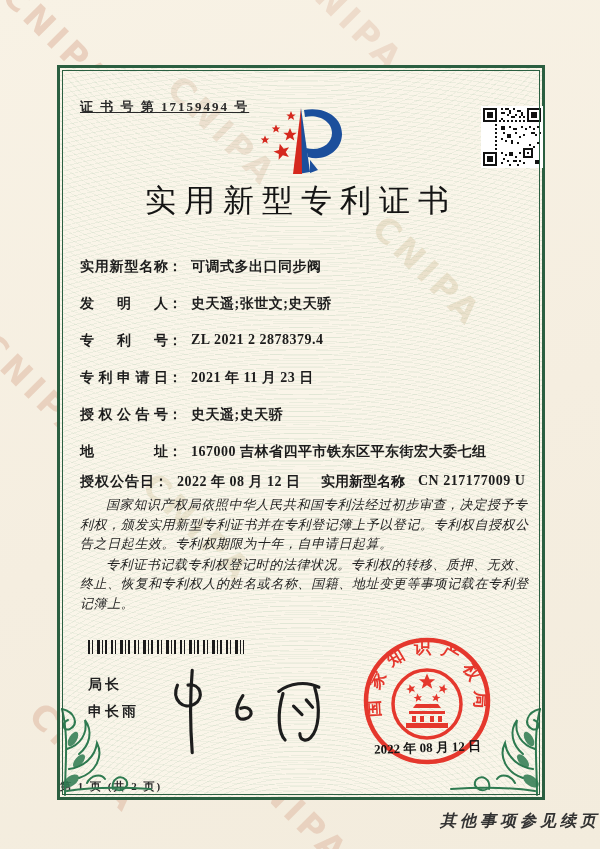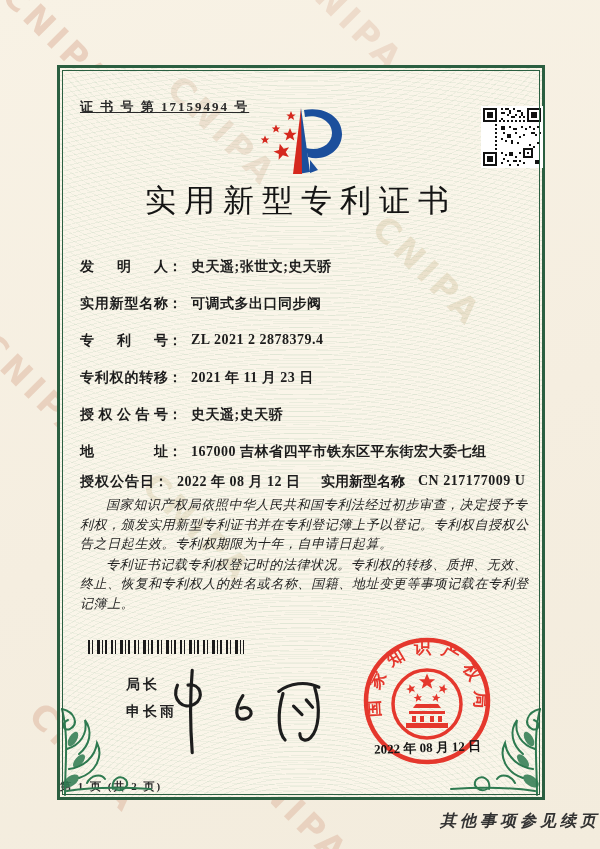--- a/index.html
+++ b/index.html
@@ -43,21 +43,21 @@
     font-size:13px;line-height:19.5px;letter-spacing:.6px;color:#1e1e1e;
     font-style:italic;font-weight:500;}
   .body-text p{margin:0 0 1px;text-indent:2em;}
   .barcode{position:absolute;left:28px;top:572px;width:156px;height:14px;
     background-image:repeating-linear-gradient(90deg,
       #1b1b1b 0 2px,transparent 2px 4px,
       #1b1b1b 4px 5px,transparent 5px 9px,
       #1b1b1b 9px 12px,transparent 12px 14px,
       #1b1b1b 14px 15px,transparent 15px 17px,
       #1b1b1b 17px 19px,transparent 19px 23px);}
-  .signer{position:absolute;left:28px;top:608px;font-size:14px;font-weight:700;color:#222;letter-spacing:3px;margin-left:38px;}
+  .signer{position:absolute;left:28px;top:608px;font-size:14px;font-weight:700;color:#222;letter-spacing:3px;}
   .signer div{margin-bottom:9px;}
   .signature{position:absolute;left:100px;top:596px;width:170px;height:95px;}
   .seal{position:absolute;left:300px;top:566px;width:134px;height:134px;opacity:.92;}
   .seal-date{position:absolute;left:314px;top:671px;font-size:13px;font-weight:600;color:#151515;
     letter-spacing:0;white-space:nowrap;transform:rotate(-2deg);z-index:3;}
   .flourish{position:absolute;bottom:-2px;width:96px;height:100px;z-index:4;}
   .flourish.bl{left:-3px;}
   .flourish.br{right:-3px;transform:scaleX(-1);}
   .page-info{position:absolute;left:0;top:711px;width:100%;text-align:left;
     font-size:11px;color:#2a2a2a;letter-spacing:2px;font-weight:600;}
@@ -185,30 +185,30 @@
             <rect x="13" y="28" width="1" height="1"></rect>
             <rect x="17" y="28" width="1" height="1"></rect>
             <rect x="20" y="27" width="1" height="1"></rect>
         </g>
       </svg>
 
       <div class="title">实用新型专利证书</div>
 
       <div class="rows">
         <div class="row">
+          <span class="lbl">实用新型名称</span><span class="colon">：</span><span class="val">可调式多出口同步阀</span>
+        </div>
+        <div class="row">
           <span class="lbl">发明人</span><span class="colon">：</span><span class="val">史天遥;张世文;史天骄</span>
         </div>
         <div class="row">
-          <span class="lbl">实用新型名称</span><span class="colon">：</span><span class="val">可调式多出口同步阀</span>
-        </div>
-        <div class="row">
           <span class="lbl">专利号</span><span class="colon">：</span><span class="val">ZL 2021 2 2878379.4</span>
         </div>
         <div class="row">
-          <span class="lbl">专利权的转移</span><span class="colon">：</span><span class="val">2021 年 11 月 23 日</span>
+          <span class="lbl">专利申请日</span><span class="colon">：</span><span class="val">2021 年 11 月 23 日</span>
         </div>
         <div class="row">
           <span class="lbl">授权公告号</span><span class="colon">：</span><span class="val">史天遥;史天骄</span>
         </div>
         <div class="row">
           <span class="lbl">地址</span><span class="colon">：</span><span class="val">167000  吉林省四平市铁东区平东街宏大委七组</span>
         </div>
       </div>
 
       <div class="grant">

